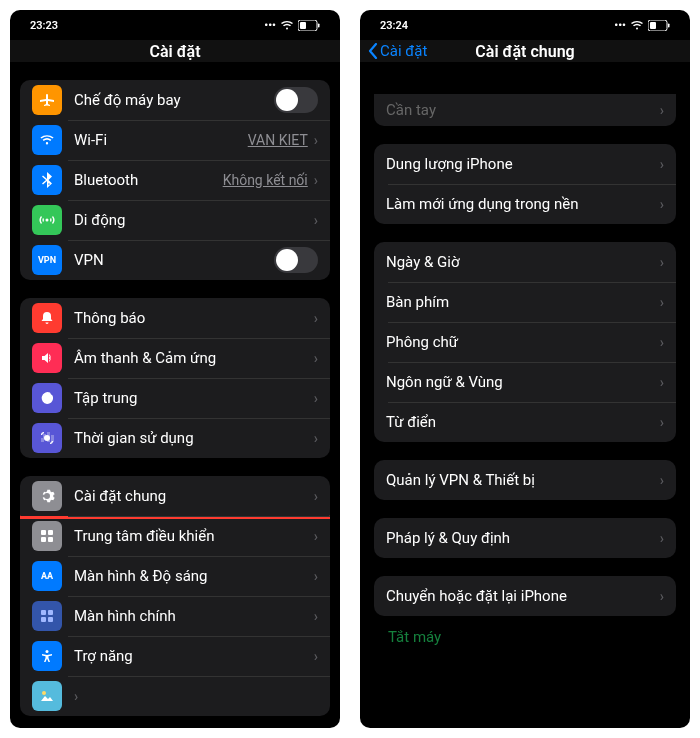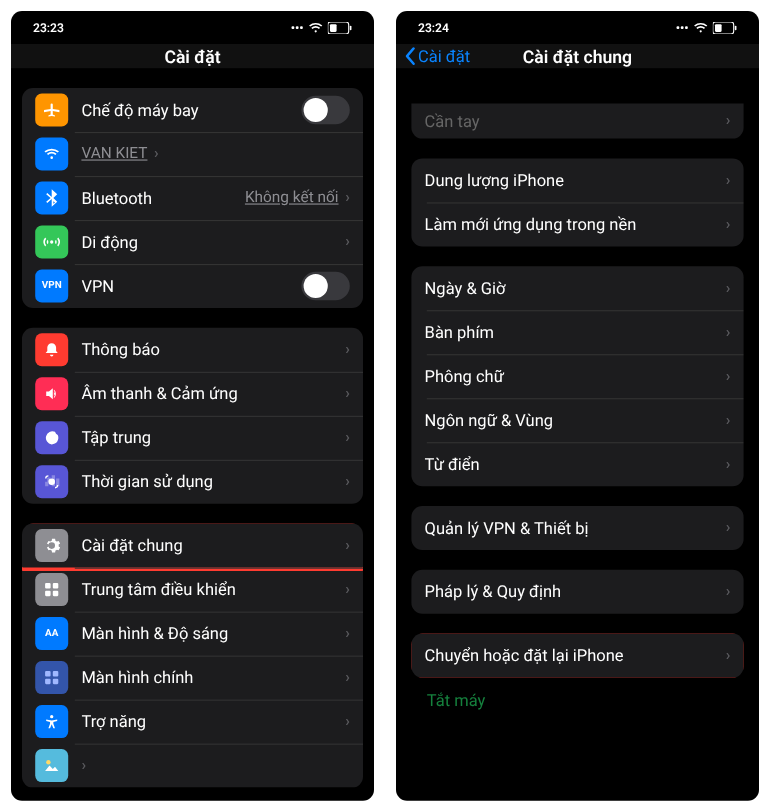--- a/index.html
+++ b/index.html
@@ -62,20 +62,21 @@
           </div>
           <span class="row-label">Chế độ máy bay</span>
           <div class="toggle"></div>
         </div>
         <div class="row">
           <div class="icon-wrap" style="background: rgb(0, 122, 255);">
             <svg width="18" height="18" viewBox="0 0 18 18">
               <path d="M9 13.5a1.2 1.2 0 100-2.4 1.2 1.2 0 000 2.4zm-3.3-3.6a5.4 5.4 0 016.6 0l1.1-1.1a7 7 0 00-8.8 0zM3.5 7.6a9 9 0 0111 0l1.1-1.1a10.6 10.6 0 00-13.2 0z" fill="#fff"></path>
             </svg>
           </div>
+          <span class="row-label">Wi-Fi</span>
           <span class="row-detail">VAN KIET</span>
           <span class="chevron">›</span>
         </div>
         <div class="row">
           <div class="icon-wrap" style="background: rgb(0, 122, 255);">
             <svg width="16" height="18" viewBox="0 0 16 18">
               <path d="M8 1v7L4 4.5 3 5.5 7 9l-4 3.5L4 13.5 8 10v7l5-4.5L9.5 9 13 5.5zm1.5 11L11 13l-1.5 1.3zm0-6L11 4.7 9.5 6z" fill="#fff"></path>
             </svg>
           </div>
           <span class="row-label">Bluetooth</span>

